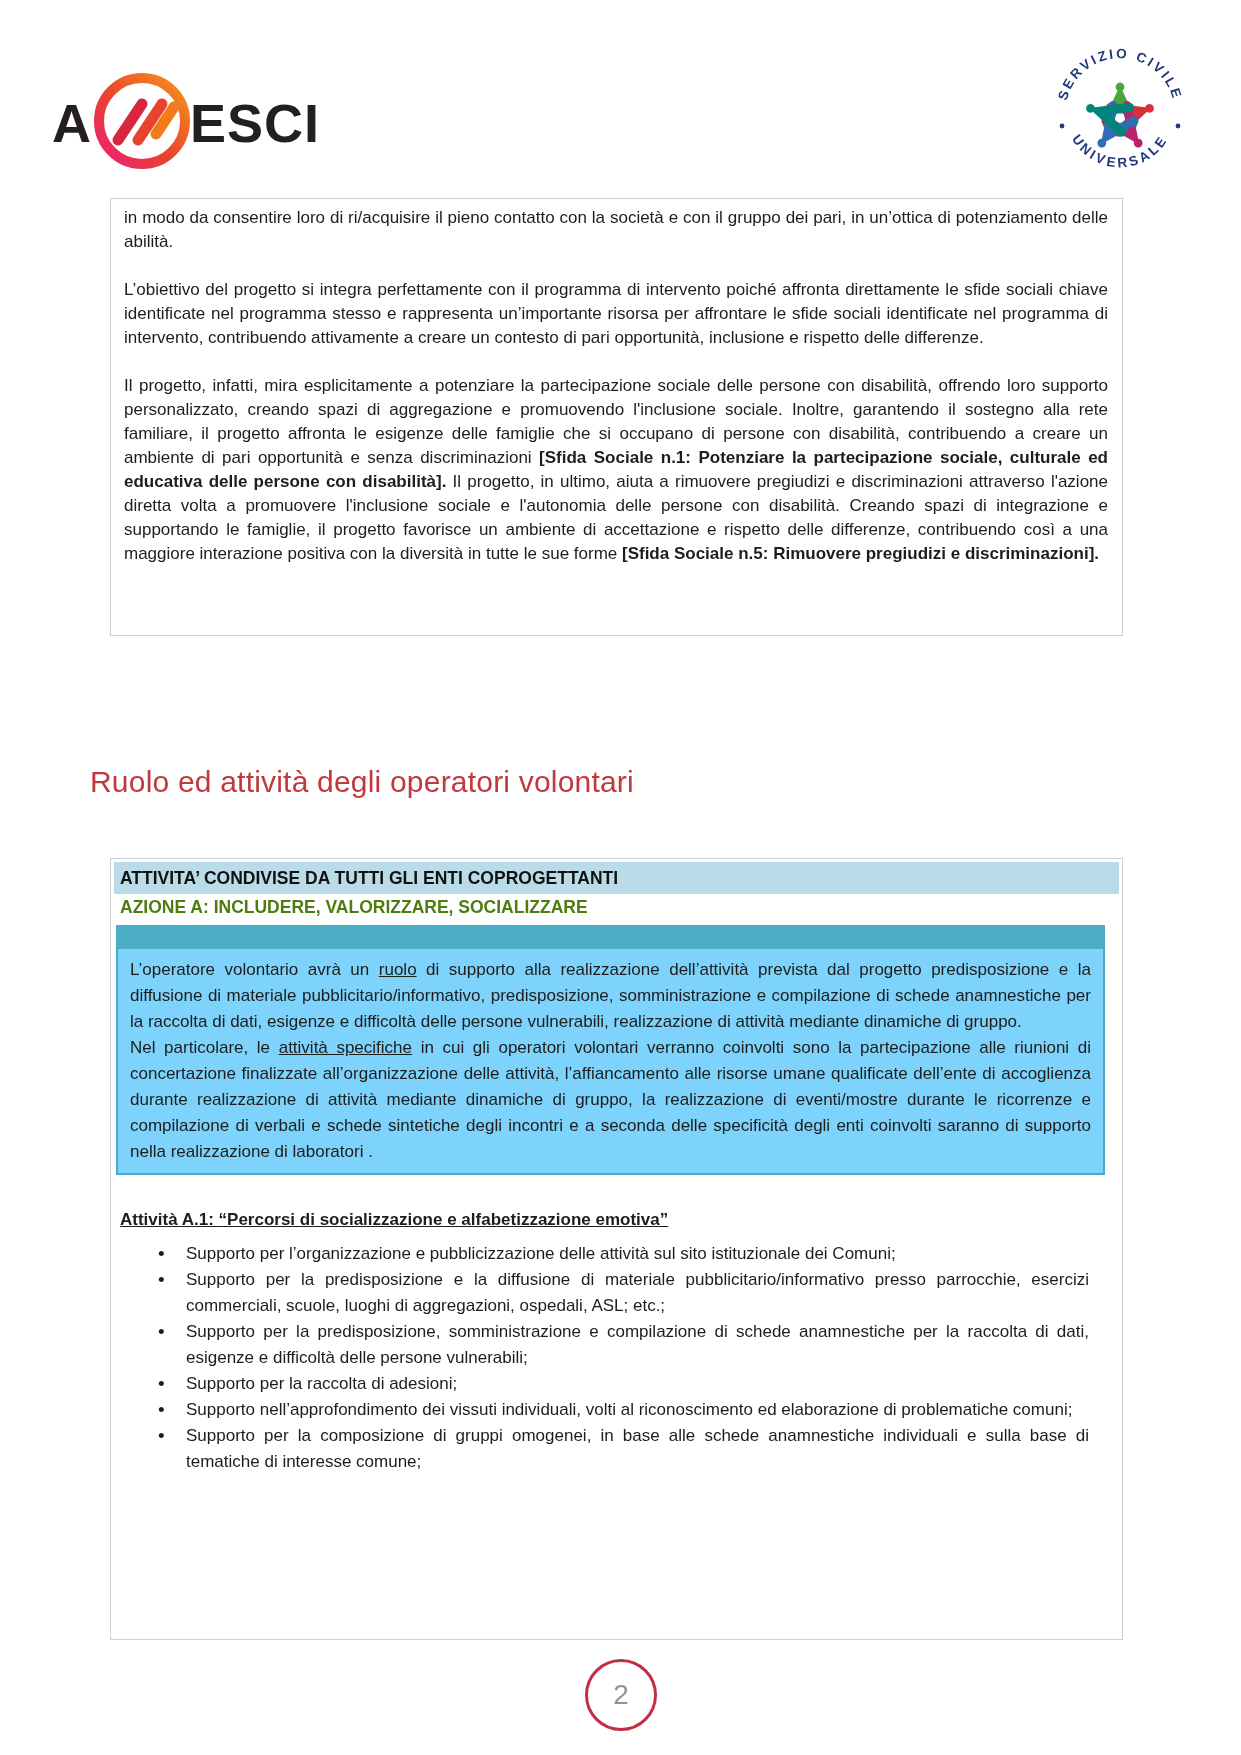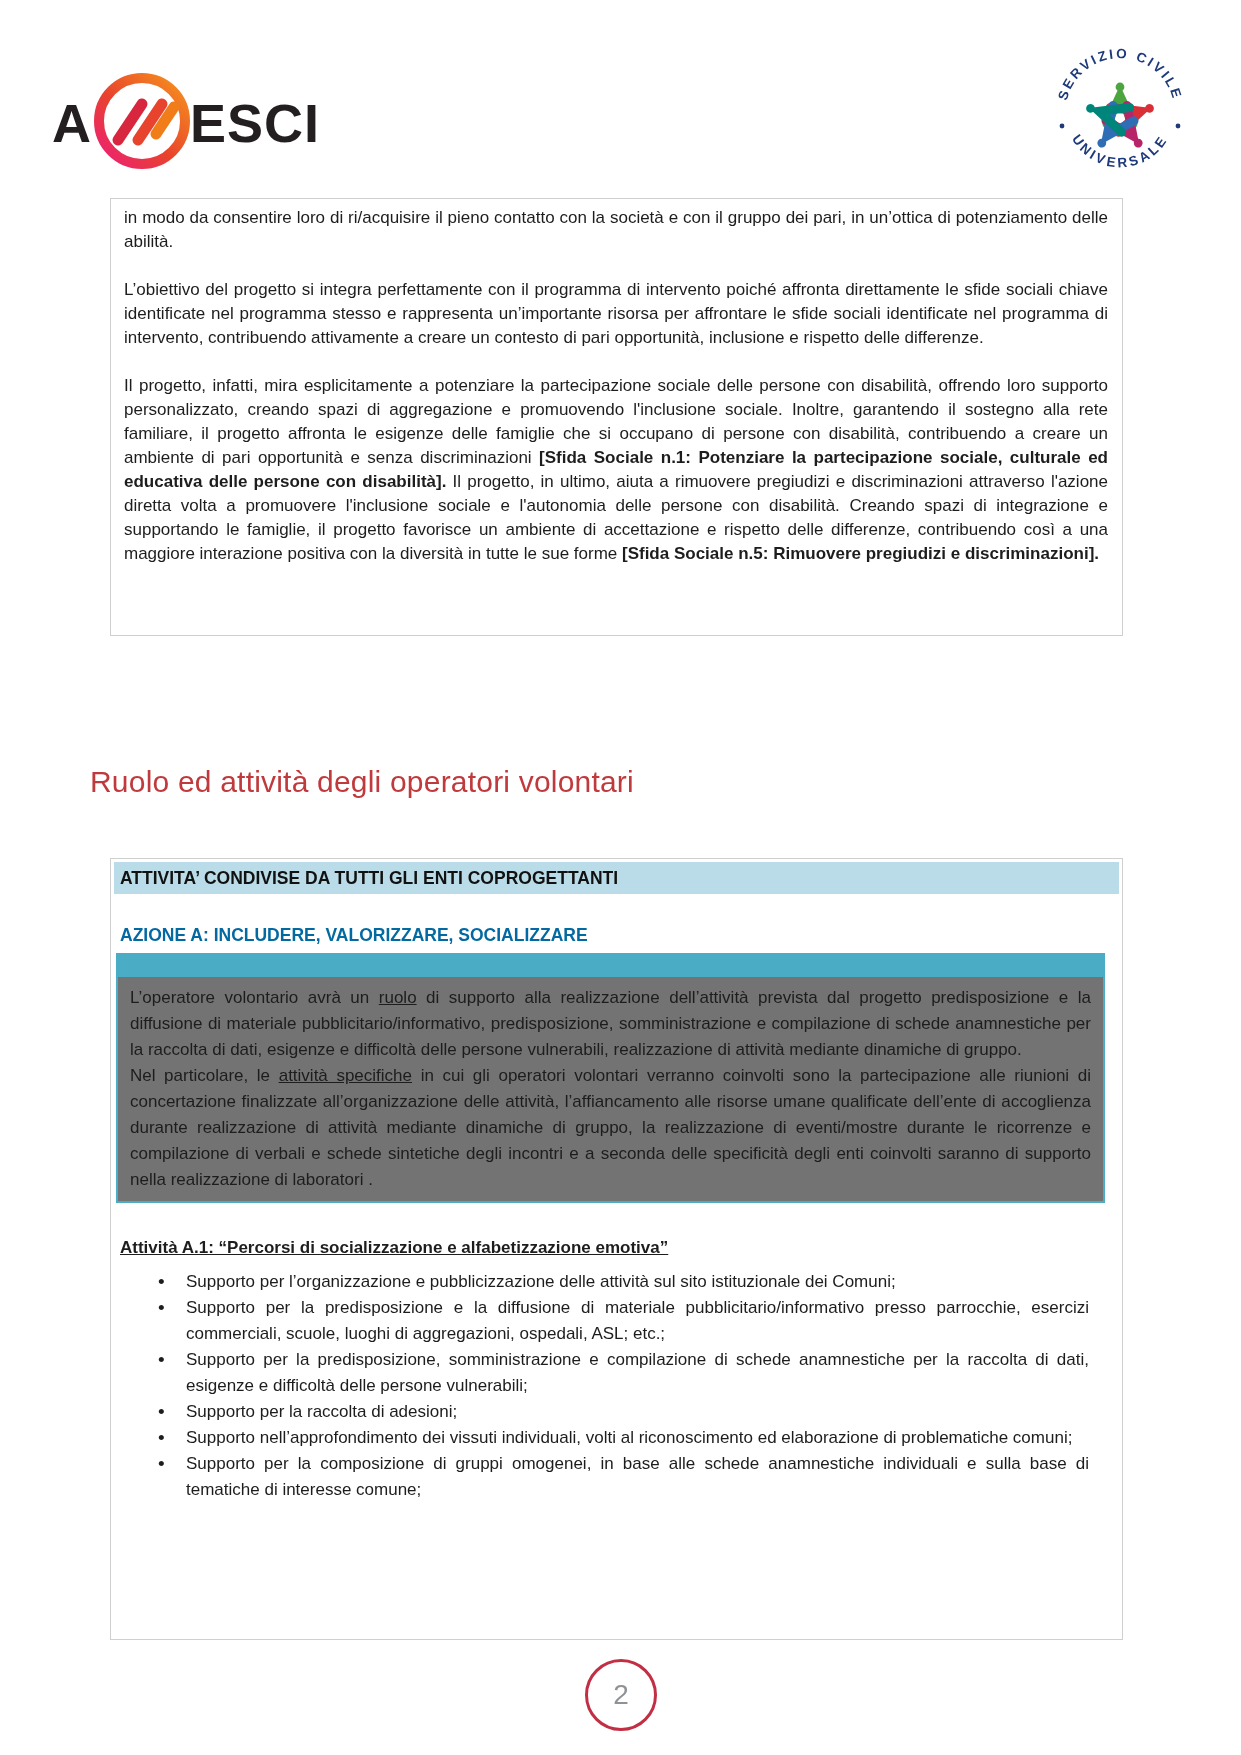--- a/index.html
+++ b/index.html
@@ -19,22 +19,22 @@
   .b{font-weight:bold;}
   .u{text-decoration:underline;}
 
   
   .section-title{position:absolute;left:90px;top:765px;font-size:30px;color:#c0393c;letter-spacing:0.2px;}
 
   
   .activities-box{position:absolute;left:110px;top:858px;width:1013px;height:782px;box-sizing:border-box;
     border:1px solid #cfcfcf;padding:3px;font-size:17px;line-height:26px;overflow:hidden;}
   .shared-bar{background:#b9dce8;height:32px;line-height:32px;font-weight:bold;font-size:17.5px;padding-left:6px;color:#111;}
-  .azione-header{margin-top:28px;font-weight:bold;font-size:17.5px;padding-left:6px;color:#0369a1;}
-  .teal-block{margin-top:5px;margin-left:2px;margin-right:14px;border:2px solid #4bacc6;background:#737373;}
+  .azione-header{font-weight:bold;font-size:17.5px;padding-left:6px;color:#4d7c0f;}
+  .teal-block{margin-top:5px;margin-left:2px;margin-right:14px;border:2px solid #4bacc6;background:#7dd3fc;}
   .teal-strip{height:22px;background:#4bacc6;}
   .teal-content{padding:8px 12px;text-align:justify;}
   .teal-content p{margin:0;}
   .a1-title{margin-top:32px;padding-left:6px;font-weight:bold;font-size:17px;text-decoration:underline;}
   ul.bullets{margin:8px 30px 0 38px;padding:0;list-style:none;text-align:justify;}
   ul.bullets li{position:relative;padding-left:34px;margin:0;}
   ul.bullets li::before{content:"\2022";position:absolute;left:6px;font-size:19px;}
 
   
   .page-circle{position:absolute;left:585px;top:1659px;width:72px;height:72px;box-sizing:border-box;

